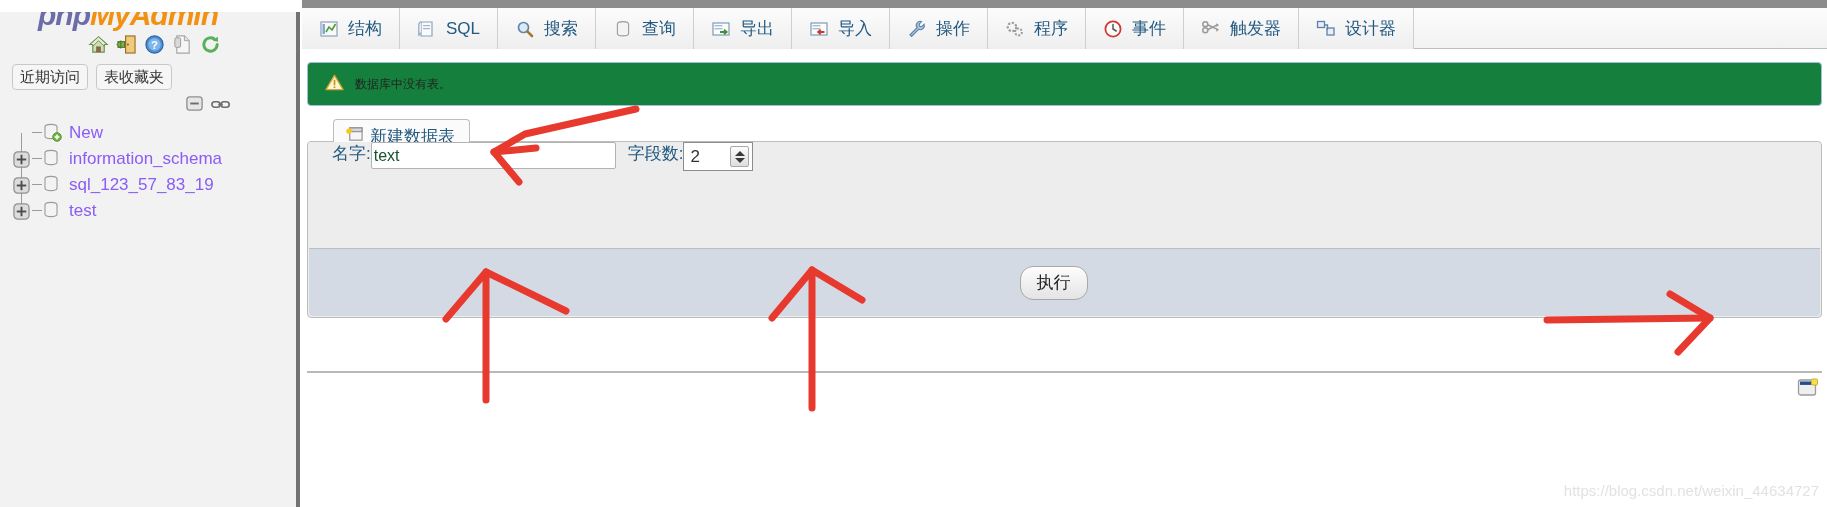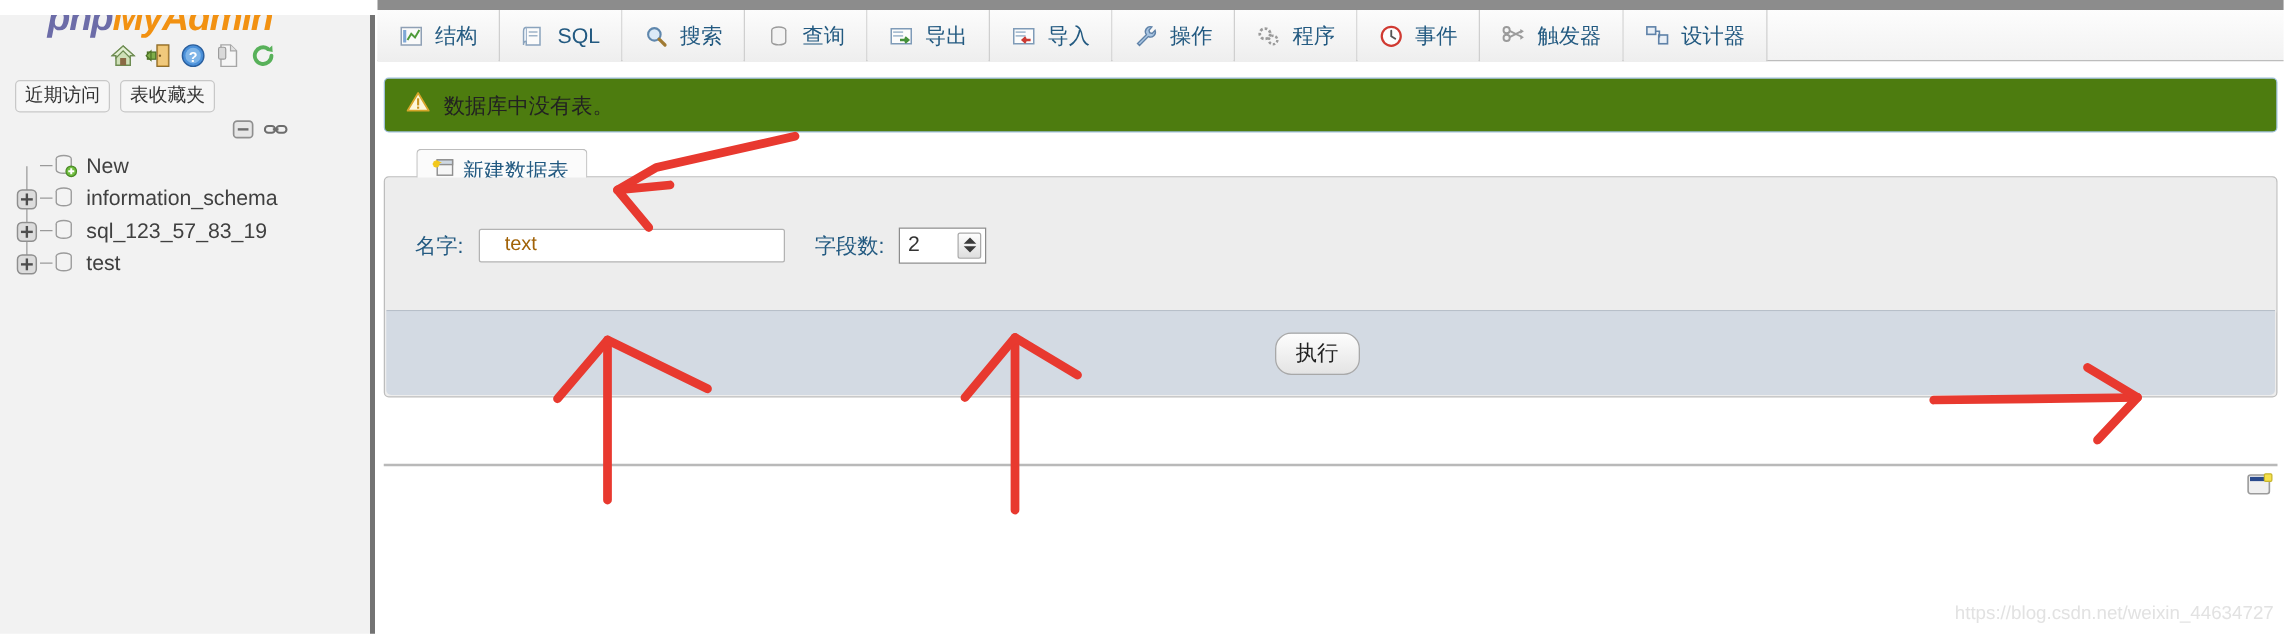--- a/index.html
+++ b/index.html
@@ -86,21 +86,21 @@
     font-size: 17px;
     color: #235a81;
     white-space: nowrap;
   }
   .tree-row .expander { width: 22px; height: 26px; display:flex; align-items:center; justify-content:center; flex: 0 0 22px;}
   .tree-row .connector { width: 10px; height: 26px; flex: 0 0 10px; position: relative; }
   .tree-row .connector::before {
     content:""; position:absolute; left:0; top:12px; width:10px; height:1px; background:#9a9a9a;
   }
   .tree-row .dbicon { width: 20px; height: 22px; flex: 0 0 20px; margin-right: 7px; }
-  .tree-row .lbl { color: #404040; }
+  .tree-row .lbl { color: #8b5cf6; }
   .tree-vline {
     position: absolute;
     left: 11px; top: 13px;
     width: 1px; height: 78px;
     background: #9a9a9a;
   }
 
   
   #main {
     position: absolute;
@@ -141,28 +141,28 @@
     white-space: nowrap;
     text-align: center;
   }
   .tab .ticon { width: 20px; height: 20px; flex: 0 0 20px; }
 
   
   .notice {
     position: absolute;
     left: 5px; top: 62px;
     width: 1515px; height: 44px;
-    background: #4d7c0f;
+    background: #15803d;
     border: 1px solid #9ebfd9;
     border-radius: 4px;
     display: flex;
     align-items: center;
     padding-left: 17px;
     gap: 11px;
-    font-size: 17px;
+    font-size: 12px;
     color: #222;
   }
 
   
   .panel {
     position: absolute;
     left: 5px; top: 141px;
     width: 1515px; height: 177px;
     border: 1px solid #bdbdbd;
     border-radius: 4px;
@@ -184,33 +184,32 @@
     white-space: nowrap;
     cursor: pointer;
   }
   .panel-body {
     position: absolute;
     left: 0; top: 0;
     width: 100%; height: 108px;
     background: #ededed;
     border-radius: 4px 4px 0 0;
     display: flex;
-    align-items: center;
+    align-items: flex-start;
     padding-left: 24px;
-    gap: 12px;
   }
   .field-label {
     font-size: 17px;
     color: #235a81;
   }
   input.txt {
     width: 245px; height: 27px;
     font-size: 16px;
-    color: #a16207;
-    padding: 2px 20px;
+    color: #14532d;
+    padding: 2px 2px;
     border: 1px solid #b3b3b3;
     background: #fff;
     border-radius: 2px;
     font-family: "Liberation Sans", sans-serif;
   }
   .numwrap {
     position: relative;
     width: 70px; height: 29px;
     border: 1px solid #8c8c8c;
     background: #fff;

